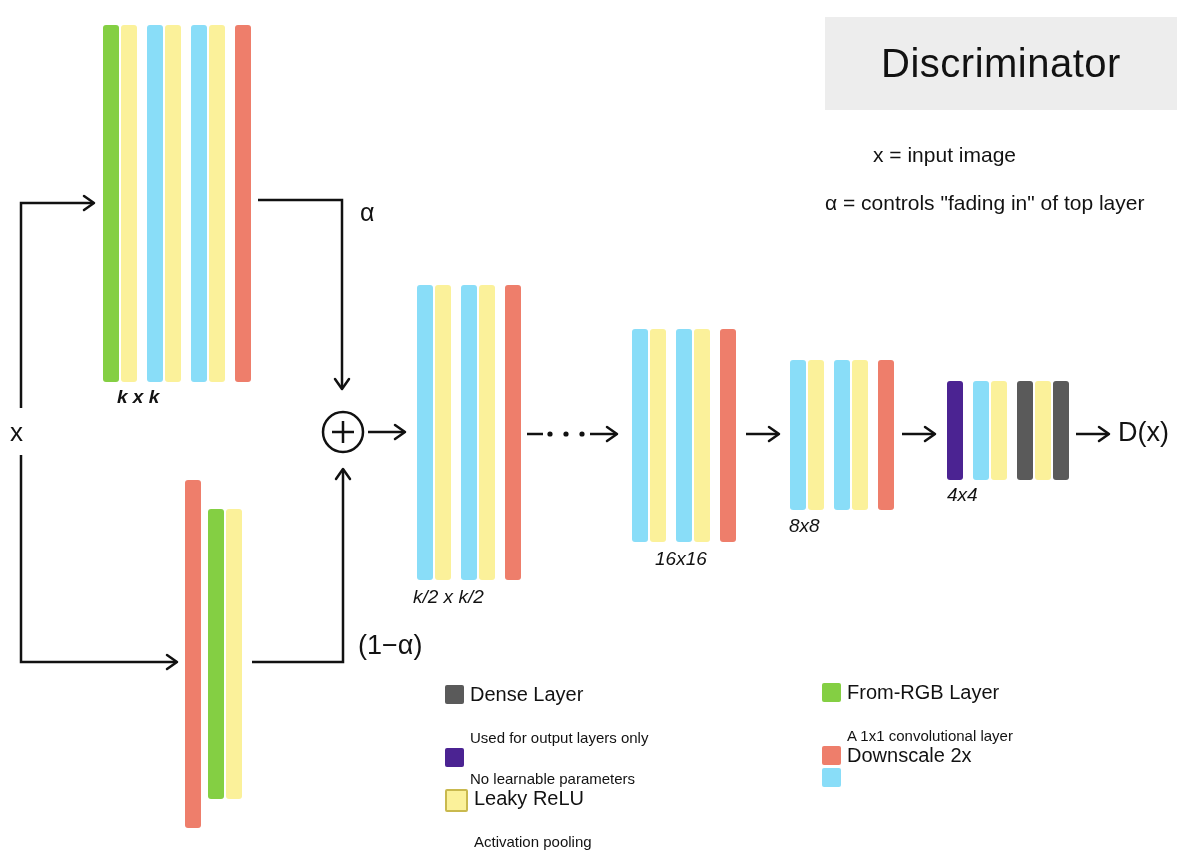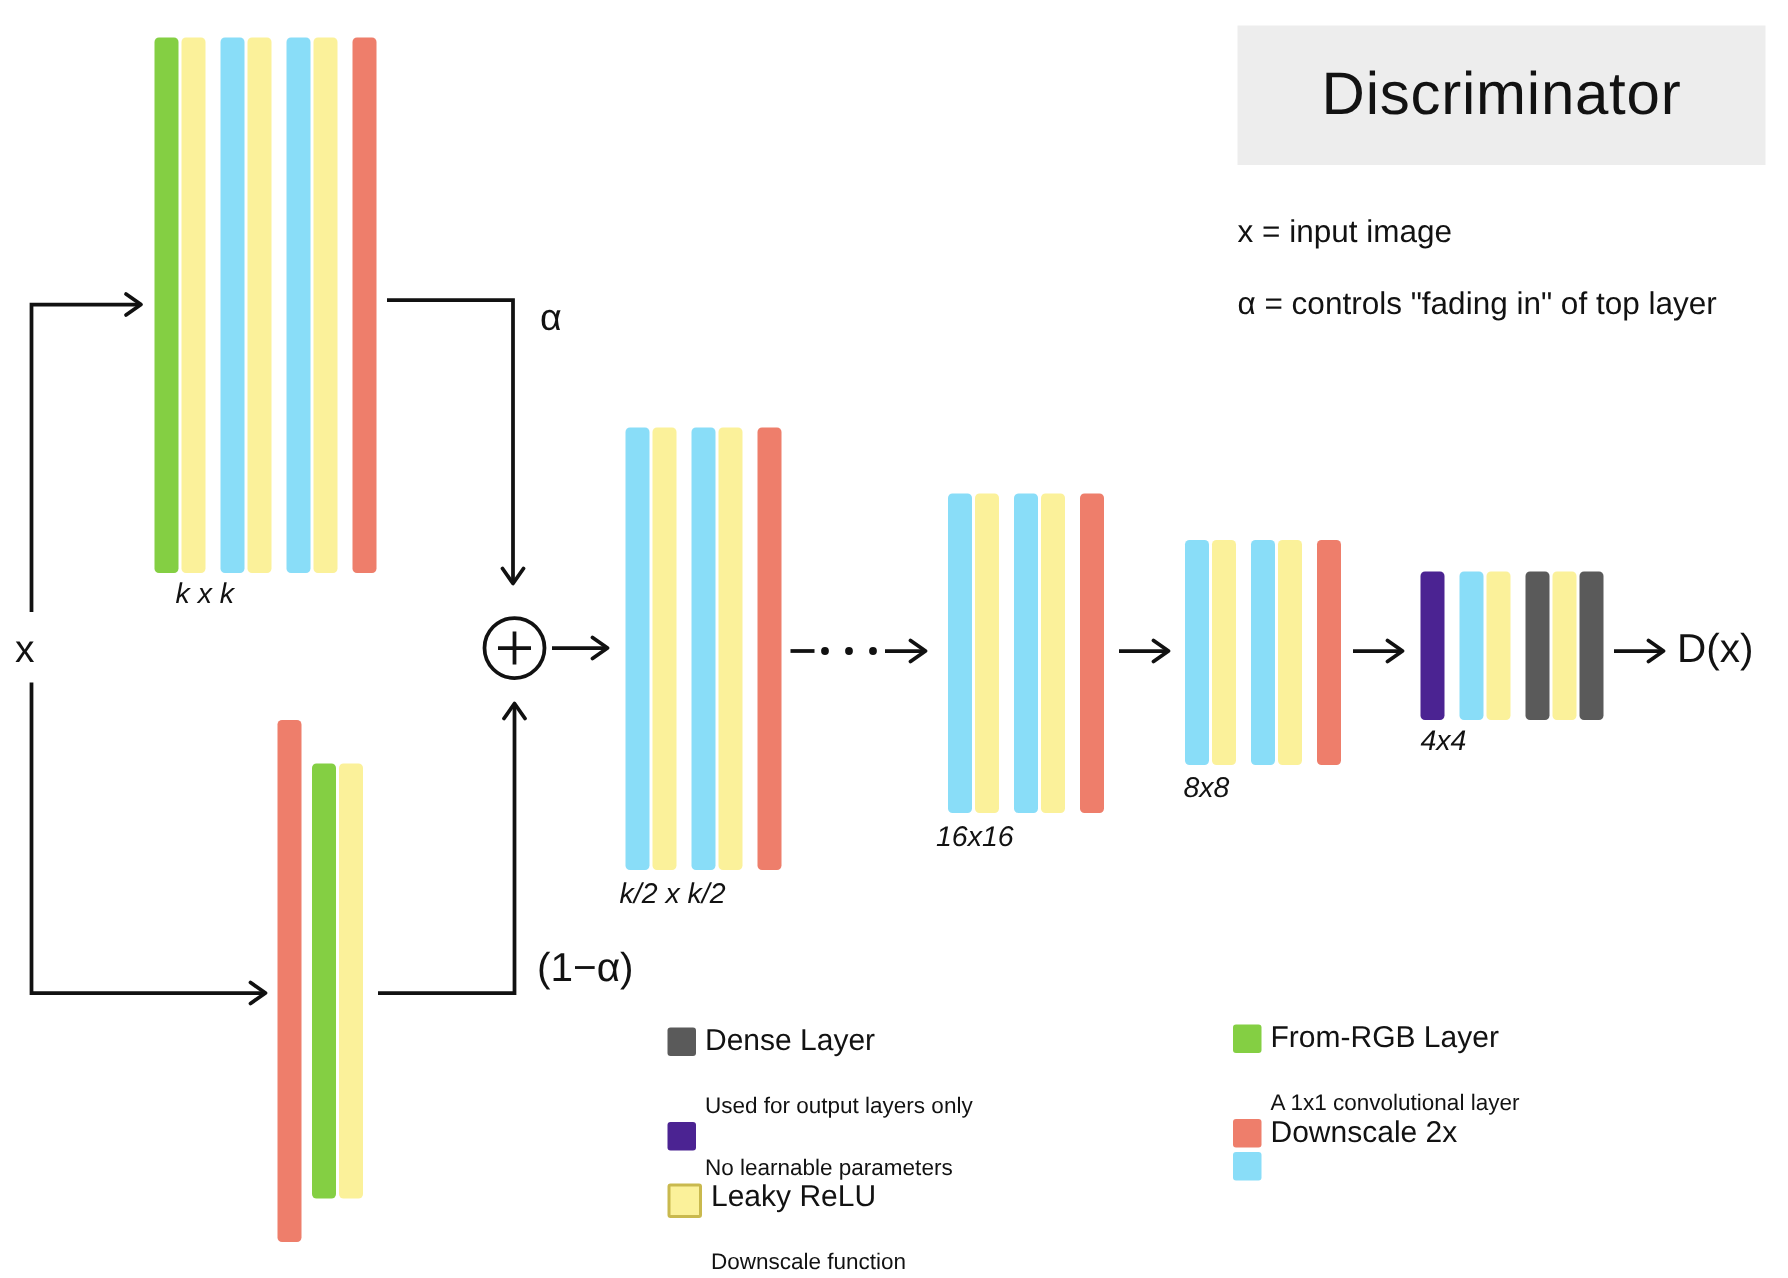--- a/index.html
+++ b/index.html
@@ -31,21 +31,21 @@
 
   .flow-label{position:absolute;font-size:26px;white-space:nowrap;}
 
   
   .header-box{
     position:absolute;left:825px;top:17px;width:352px;height:93px;
     display:flex;align-items:center;justify-content:center;
   }
   .header-title{font-size:40px;letter-spacing:.5px;}
   .note{position:absolute;left:825px;font-size:21px;white-space:nowrap;}
-  #note-input{top:143px;}
+  #note-input{top:143px;margin-left:48px;}
   #note-alpha{top:191px;}
 
   
   .legend-col{position:absolute;display:flex;flex-direction:column;}
   #legend-col-1{left:445px;top:683px;}
   #legend-col-2{left:822px;top:681px;}
   .lg-item{display:flex;align-items:flex-start;gap:6px;}
   .sw{width:19px;height:19px;border-radius:2px;margin-top:2px;flex:0 0 auto;}
   .lg-text{display:flex;flex-direction:column;}
   .lg-title{font-size:20px;line-height:22px;white-space:nowrap;}
@@ -164,23 +164,23 @@
       <div class="bar" style="background: rgb(137, 221, 248);"></div>
       <div class="bar" style="background: rgb(251, 241, 154);"></div>
     </div>
     <div class="group">
       <div class="bar" style="background: rgb(90, 90, 90);"></div>
       <div class="bar" style="background: rgb(251, 241, 154);"></div>
       <div class="bar" style="background: rgb(90, 90, 90);"></div>
     </div>
   </div>
 
-<span class="block-label" style="left:117px;top:386px;">k x k</span>
+<span class="block-label" style="left:117px;top:386px;font-weight:bold;">k x k</span>
 <span class="block-label" style="left:413px;top:586px;">k/2 x k/2</span>
-<span class="block-label" style="left:624px;top:548px;">16x16</span>
+<span class="block-label" style="left:655px;top:548px;">16x16</span>
 <span class="block-label" style="left:789px;top:515px;">8x8</span>
 <span class="block-label" style="left:947px;top:484px;">4x4</span>
 
 <span class="flow-label" style="left:10px;top:417px;">x</span>
 <span class="flow-label" style="left:360px;top:198px;font-size:25px;">α</span>
 <span class="flow-label" style="left:358px;top:630px;font-size:27px;">(1−α)</span>
 <span class="flow-label" style="left:1118px;top:417px;font-size:27px;">D(x)</span>
 
 <div class="header-box" style="background: rgb(237, 237, 237);">
   <span class="header-title">Discriminator</span>
@@ -199,21 +199,21 @@
   <div class="lg-item">
     <span class="sw" style="background: rgb(75, 35, 146);"></span>
     <span class="lg-text">
       <span class="lg-sub">No learnable parameters</span>
     </span>
   </div>
   <div class="lg-item">
     <span class="sw" style="background: rgb(251, 241, 154); border: 2px solid rgb(201, 185, 78);"></span>
     <span class="lg-text">
       <span class="lg-title">Leaky ReLU</span>
-      <span class="lg-sub">Downscale function</span>
+      <span class="lg-sub">Activation pooling</span>
     </span>
   </div>
 </div>
 
 <div class="legend-col" id="legend-col-2">
   <div class="lg-item">
     <span class="sw" style="background: rgb(132, 207, 67);"></span>
     <span class="lg-text">
       <span class="lg-title">From-RGB Layer</span>
       <span class="lg-sub">A 1x1 convolutional layer</span>

